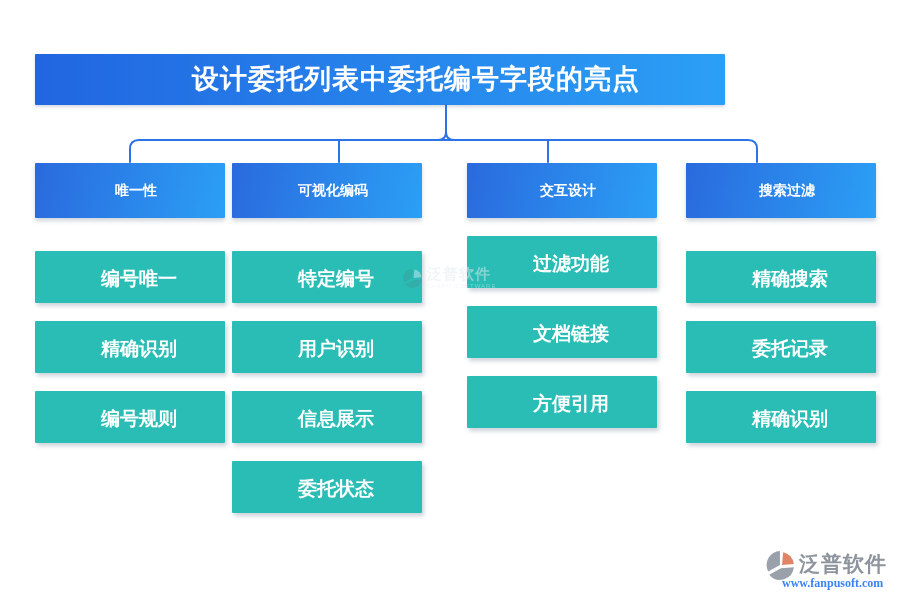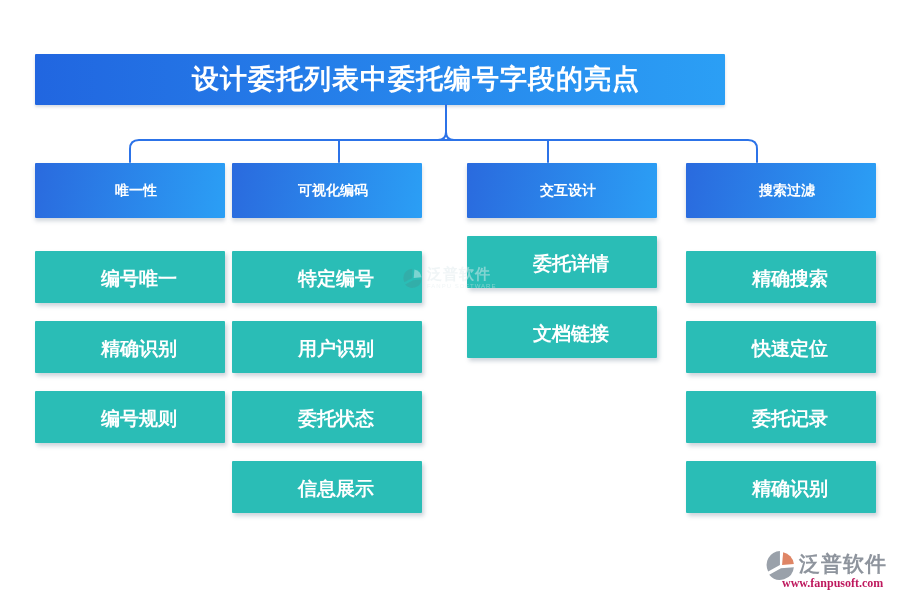--- a/index.html
+++ b/index.html
@@ -44,21 +44,21 @@
     display:flex;align-items:center;gap:4px;
     opacity:0.55;pointer-events:none;
   }
   .watermark .wm-text{display:flex;flex-direction:column;line-height:1;}
   .watermark .wm-name{font-size:15px;font-weight:bold;color:rgba(225,235,238,0.9);letter-spacing:1px;}
   .watermark .wm-caption{font-size:6px;color:rgba(225,235,238,0.8);letter-spacing:1px;margin-top:2px;}
 
   .brand{position:absolute;left:766px;top:549px;width:128px;height:42px;}
   .brand .brand-icon{position:absolute;left:0;top:1px;}
   .brand .brand-name{position:absolute;left:33px;top:1px;font-size:21px;font-weight:bold;color:#8e949d;letter-spacing:1px;}
-  .brand .brand-url{position:absolute;left:16px;top:27px;font-size:12px;font-weight:bold;color:#be185d;font-family:"Liberation Serif","DejaVu Serif",serif;}
+  .brand .brand-url{position:absolute;left:16px;top:27px;font-size:12px;font-weight:bold;color:#3b82f6;font-family:"Liberation Serif","DejaVu Serif",serif;}
 </style>
 </head>
 <body>
 
 <div class="canvas">
 
   <div class="title-banner">设计委托列表中委托编号字段的亮点</div>
 
   <svg class="connector-svg" viewBox="0 0 900 600" xmlns="http://www.w3.org/2000/svg">
     <g fill="none" stroke="#2c73e8" stroke-width="2" stroke-linecap="round">
@@ -74,34 +74,34 @@
     <div class="col-header">唯一性</div>
     <div class="node first">编号唯一</div>
     <div class="node">精确识别</div>
     <div class="node">编号规则</div>
   </div>
 
   <div class="col col-1">
     <div class="col-header">可视化编码</div>
     <div class="node first">特定编号</div>
     <div class="node">用户识别</div>
+    <div class="node">信息展示</div>
     <div class="node">委托状态</div>
-    <div class="node">信息展示</div>
   </div>
 
   <div class="col col-2">
     <div class="col-header">交互设计</div>
-    <div class="node">委托详情</div>
+    <div class="node">过滤功能</div>
     <div class="node">文档链接</div>
+    <div class="node">方便引用</div>
   </div>
 
   <div class="col col-3">
     <div class="col-header">搜索过滤</div>
     <div class="node first">精确搜索</div>
-    <div class="node">快速定位</div>
     <div class="node">委托记录</div>
     <div class="node">精确识别</div>
   </div>
 
   <div class="watermark">
     <svg width="20" height="20" viewBox="0 0 28 28" xmlns="http://www.w3.org/2000/svg">
       <path d="M13,1 A13,13 0 0 0 2,20 L13,14 Z" fill="rgba(70,140,140,0.55)"></path>
       <path d="M16,2 A13,13 0 0 1 26,13 L15,14 Z" fill="rgba(230,240,242,0.8)"></path>
       <path d="M3,23 A13,13 0 0 0 26,16 L14,17 Z" fill="rgba(70,140,140,0.55)"></path>
     </svg>

